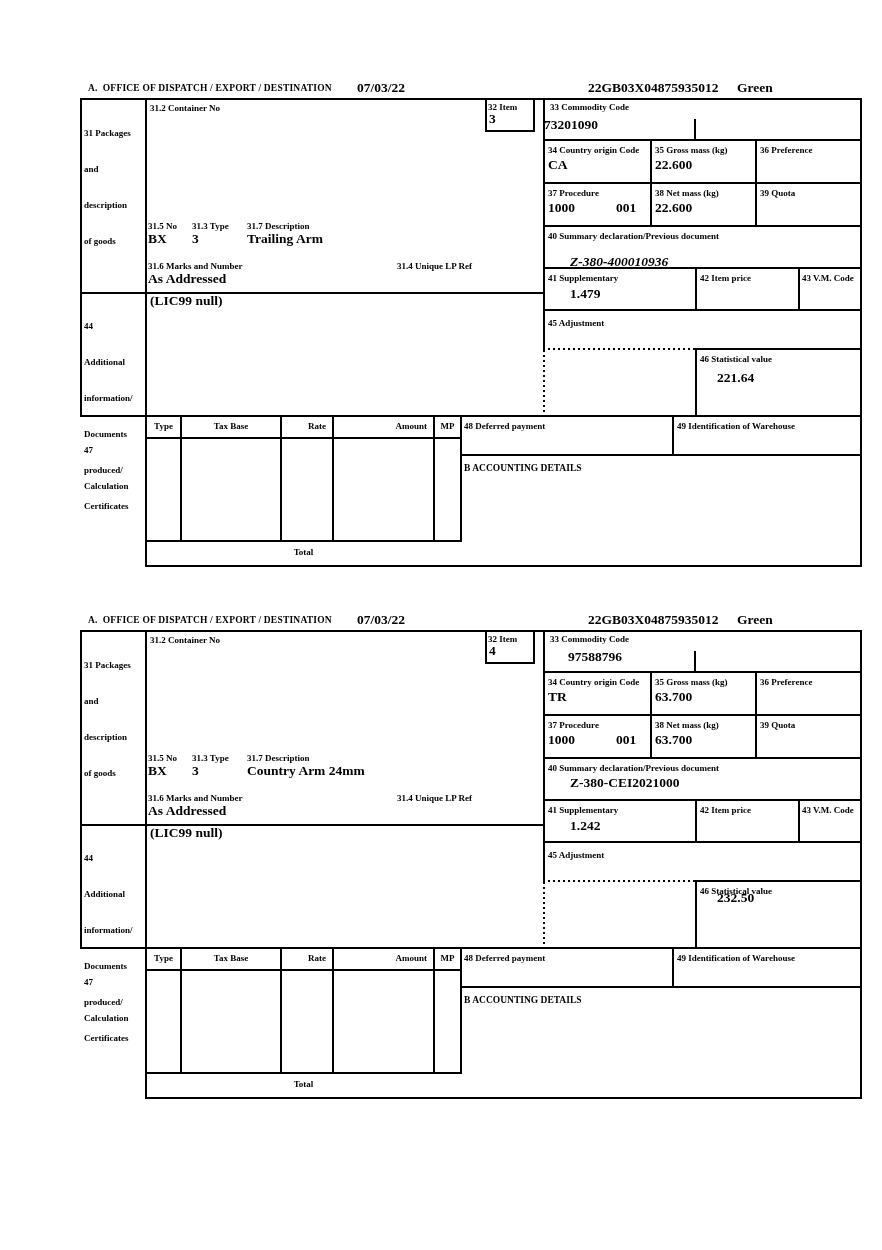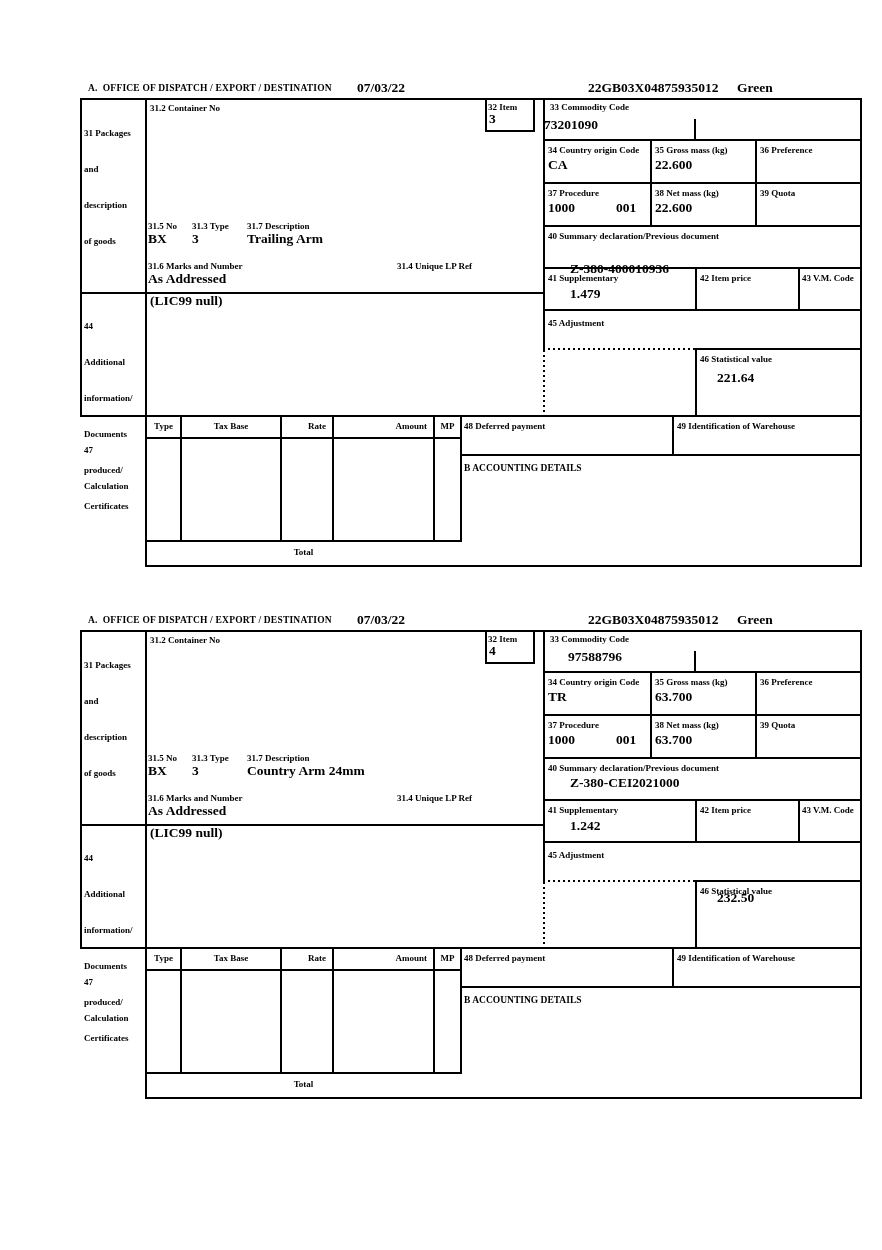--- a/index.html
+++ b/index.html
@@ -92,21 +92,21 @@
     <div class="val" style="left:575px;top:77px;">22.600</div>
     <div class="lbl" style="left:680px;top:64px;">36 Preference</div>
     <div class="lbl" style="left:468px;top:107px;">37 Procedure</div>
     <div class="val" style="left:468px;top:120px;">1000</div>
     <div class="val" style="left:536px;top:120px;">001</div>
     <div class="lbl" style="left:575px;top:107px;">38 Net mass (kg)</div>
     <div class="val" style="left:575px;top:120px;">22.600</div>
     <div class="lbl" style="left:680px;top:107px;">39 Quota</div>
 
     <div class="lbl" style="left:468px;top:150px;">40 Summary declaration/Previous document</div>
-    <div class="val" style="left:490px;top:181px;">Z-380-400010936</div>
+    <div class="val" style="left:490px;top:174px;font-style:italic;">Z-380-400010936</div>
     <div class="lbl" style="left:468px;top:192px;">41 Supplementary</div>
     <div class="val" style="left:490px;top:206px;">1.479</div>
     <div class="lbl" style="left:620px;top:192px;">42 Item price</div>
     <div class="lbl" style="left:722px;top:192px;">43 V.M. Code</div>
 
     <div class="lbl" style="left:4px;top:216px;">
       <div>44</div>
       <div>Additional</div>
       <div>information/</div>
       <div>Documents</div>

